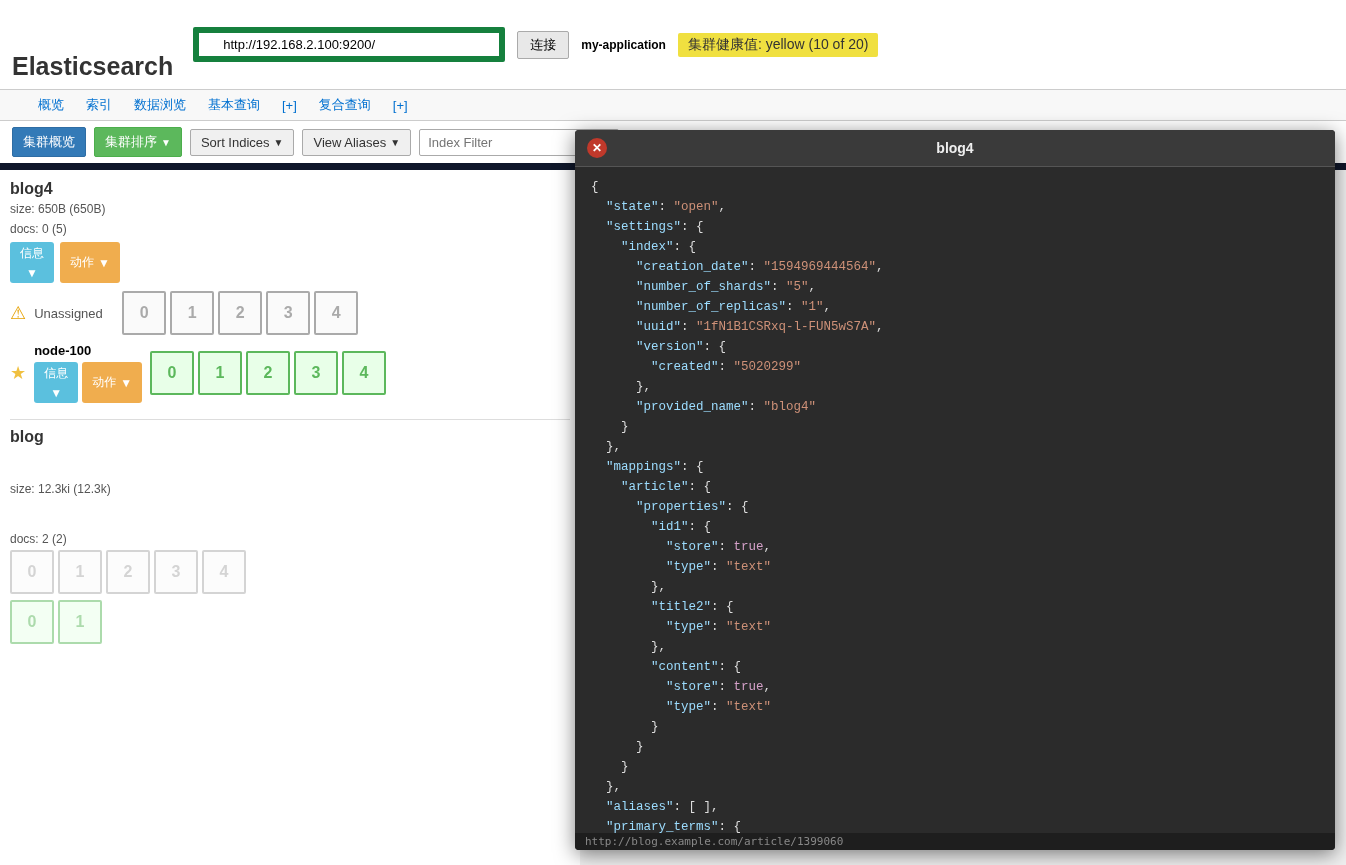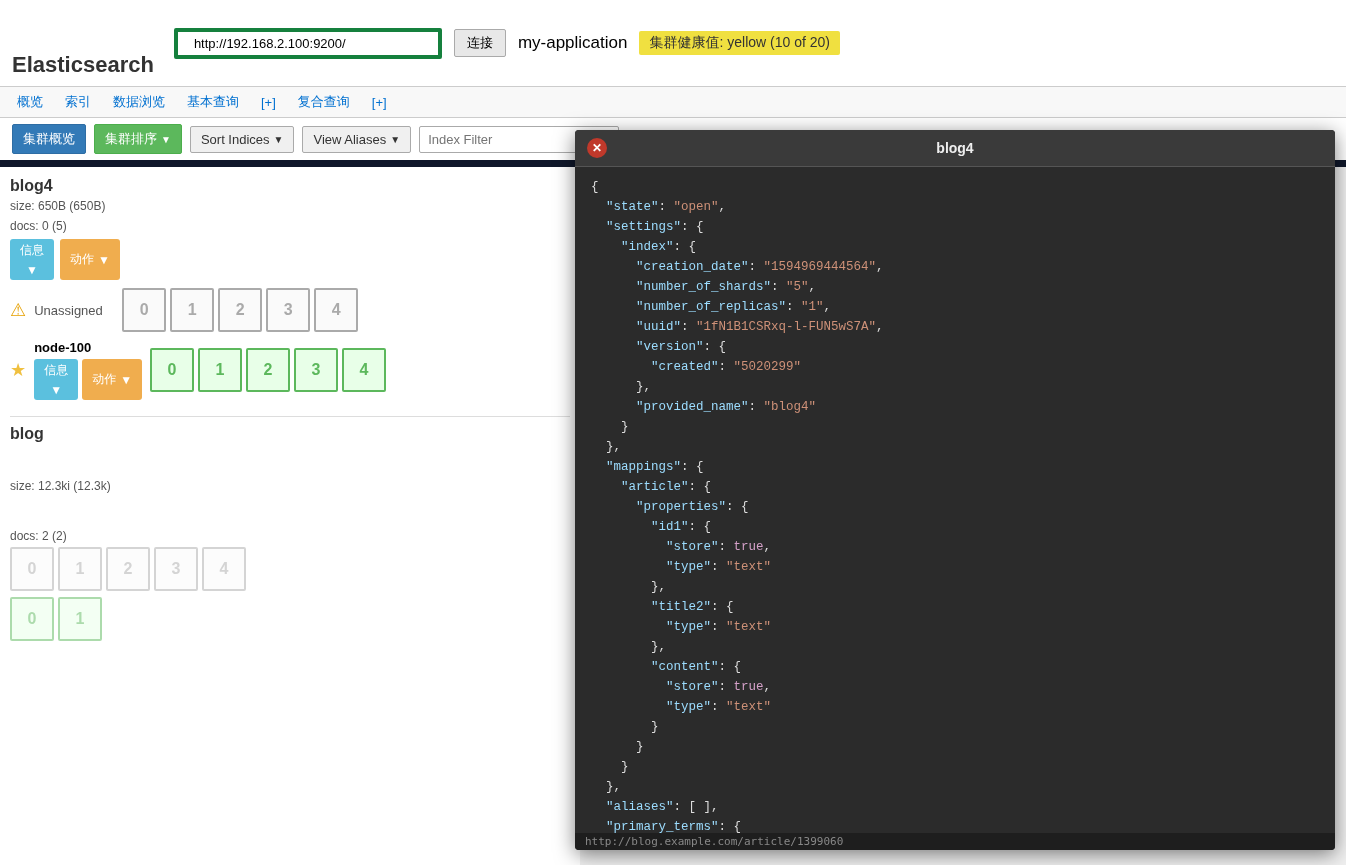--- a/index.html
+++ b/index.html
@@ -8,61 +8,61 @@
     
     .header {
       display: flex;
       align-items: center;
       background: #fff;
       padding: 8px 12px;
       border-bottom: 1px solid #ccc;
       gap: 12px;
     }
     .header-title {
-      font-size: 22px;
+      font-size: 25px;
       font-weight: bold;
       color: #333;
       margin-right: 8px;
       margin-top: 44px;
     }
     .header-url-input {
-      width: 268px;
-      padding: 4px 16px;
-      border: 4px solid #15803d;
+      width: 312px;
+      padding: 4px 24px;
+      border: 6px solid #15803d;
       font-size: 13px;
       border-radius: 2px;
     }
     .header-connect-btn {
       padding: 4px 12px;
       background: #e8e8e8;
       border: 1px solid #aaa;
       border-radius: 2px;
       cursor: pointer;
       font-size: 13px;
     }
     .header-app-name {
-      font-weight: normal;
-      font-size: 17px;
+      font-weight: bold;
+      font-size: 12px;
     }
     .cluster-health {
       background: #f0e040;
       color: #333;
       font-weight: normal;
       font-size: 14px;
       padding: 3px 10px;
       border-radius: 2px;
     }
 
     
     .navbar {
       display: flex;
       align-items: center;
       background: #f8f8f8;
       border-bottom: 1px solid #ccc;
-      padding: 0 7px;
+      padding: 0 28px;
       gap: 2px;
     }
     .nav-item {
       padding: 6px 10px;
       cursor: pointer;
       font-size: 13px;
       color: #0070d0;
       text-decoration: none;
     }
 

